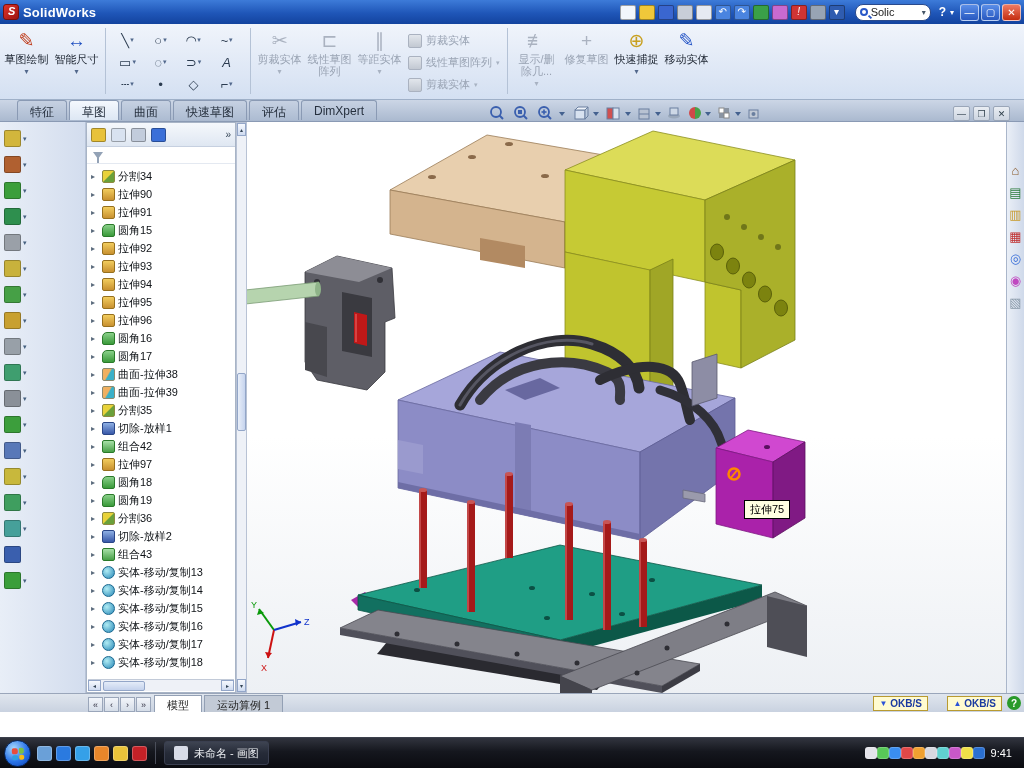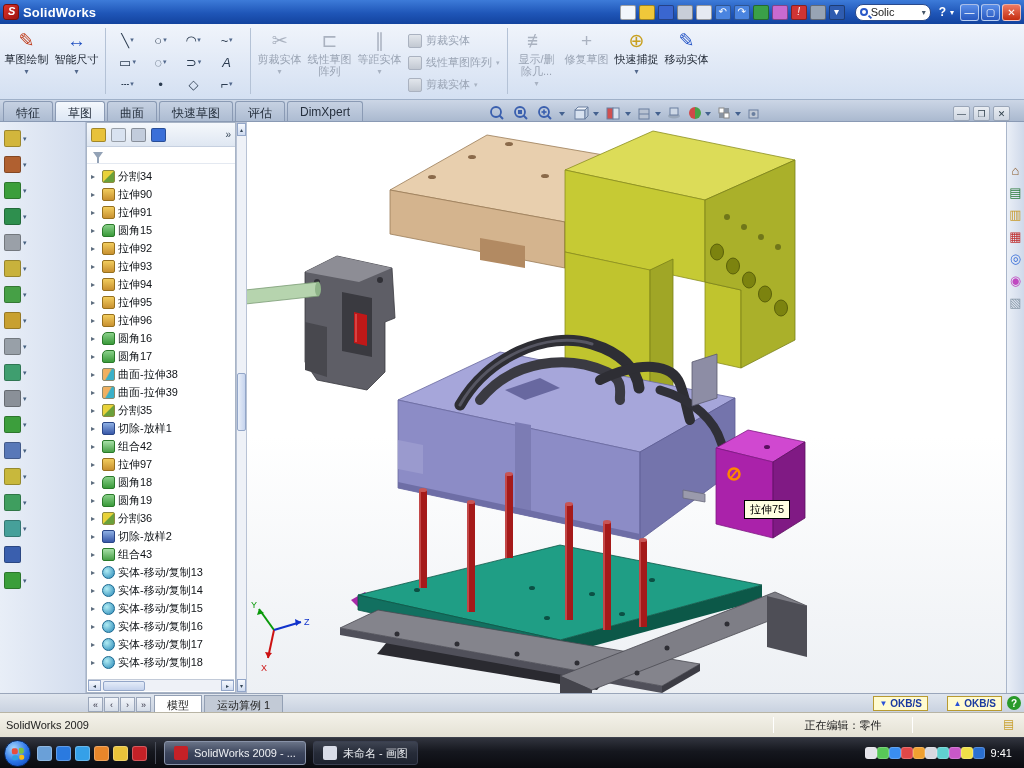--- a/index.html
+++ b/index.html
@@ -39,21 +39,21 @@
 #sketchgrid{width:134px;display:flex;flex-wrap:wrap;padding-top:2px;}
 .gcell{width:33px;height:22px;display:flex;align-items:center;justify-content:center;font-size:13px;color:#2c3c50;gap:1px;}
 .gcell.has-dd::after{content:"▾";font-size:7px;color:#52688c;}
 #stackcol{display:flex;flex-direction:column;gap:1px;width:96px;padding-top:3px;}
 .stkrow{display:flex;align-items:center;height:21px;font-size:11px;color:#9aa4b4;gap:4px;padding-left:2px;}
 .stkrow .si{width:14px;height:14px;background:linear-gradient(#e2e6ec,#c2c8d2);border:1px solid #aab2c0;border-radius:2px;}
 .stkrow.has-dd::after{content:"▾";font-size:7px;color:#a8b2c2;}
 #watermark{position:absolute;right:18px;top:14px;font-family:"DejaVu Serif","Liberation Serif",serif;font-style:italic;font-size:62px;color:#c9cfda;line-height:1;pointer-events:none;}
 
 
-#tabrow{position:absolute;left:0;top:100px;width:1024px;height:22px;background:linear-gradient(#ccd6e6,#aab9cf);border-bottom:1px solid #8a9ab4;display:flex;align-items:center;padding-left:3px;}
+#tabrow{position:absolute;left:0;top:100px;width:1024px;height:22px;background:linear-gradient(#ccd6e6,#aab9cf);border-bottom:1px solid #8a9ab4;display:flex;align-items:flex-start;padding-left:17px;}
 .tab{height:20px;padding:3px 12px 0;font-size:12px;color:#26303e;background:linear-gradient(#c6d1e2,#adbcd2);border:1px solid #8a9ab4;border-bottom:none;border-radius:3px 3px 0 0;margin-right:2px;}
 .tab.active{background:linear-gradient(#f4f8fd,#dde7f4);}
 #docwinbtns{position:absolute;right:14px;top:106px;display:flex;gap:3px;z-index:5;}
 .dwb{width:17px;height:15px;background:linear-gradient(#e9edf3,#cdd5e0);border:1px solid #9aa6b8;border-radius:2px;display:grid;place-items:center;font-size:9px;color:#30404c;}
 
 
 #headsup{position:absolute;left:487px;top:104px;z-index:6;}
 
 
 #lefttb{position:absolute;left:0;top:122px;width:86px;height:571px;background:linear-gradient(90deg,#e8eef7,#d3ddee);border-right:1px solid #b8c4d8;display:flex;flex-direction:column;gap:9px;padding:8px 0 0 4px;}
@@ -756,52 +756,39 @@
       <div class="dtab">运动算例 1</div>
     <div class="netbox down" id="netdown">
         <span>OKB/S</span>
       </div>
     <div class="netbox up" id="netup">
         <span>OKB/S</span>
       </div>
     <span id="nethelp"></span>
   </div>
 
-  <div id="statusbar">
-    <span id="sbleft">SolidWorks 2009</span>
-    <span style="margin-left:auto;"></span>
-    <span class="sbdiv"></span>
-    <span id="sbedit">正在编辑：零件</span>
-    <span class="sbdiv"></span>
-    <span id="sbspacer2"></span>
-    <span id="sbicon"></span>
-  </div>
 
   <div id="taskbar">
     <div id="orb">
         <span id="orbflag">
           <i></i>
           <i></i>
           <i></i>
           <i></i>
         </span>
       </div>
     <div id="quicklaunch">
       <span class="qli" style="--c: #6aa0d8;"></span>
         <span class="qli" style="--c: #2a7ae0;"></span>
         <span class="qli" style="--c: #35a0e8;"></span>
         <span class="qli" style="--c: #e8862a;"></span>
         <span class="qli" style="--c: #e8c23a;"></span>
         <span class="qli" style="--c: #c42127;"></span>
     </div>
     <div class="tbdiv"></div>
-    <div class="taskbtn active" style="--c: #c42127;">
-        <span class="ticon"></span>
-        <span>SolidWorks 2009 - ...</span>
-      </div>
       <div class="taskbtn" style="--c: #d8dce8;">
         <span class="ticon"></span>
         <span>未命名 - 画图</span>
       </div>
     <div id="tray">
       <span class="tri" style="--c: #e4e4ea;"></span>
         <span class="tri" style="--c: #58c858;"></span>
         <span class="tri" style="--c: #3a8ef0;"></span>
         <span class="tri" style="--c: #e04848;"></span>
         <span class="tri" style="--c: #f0a030;"></span>

